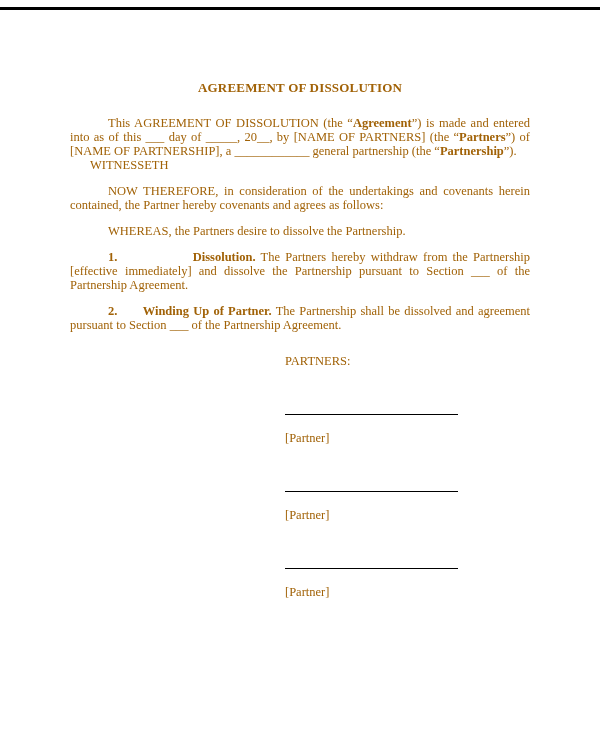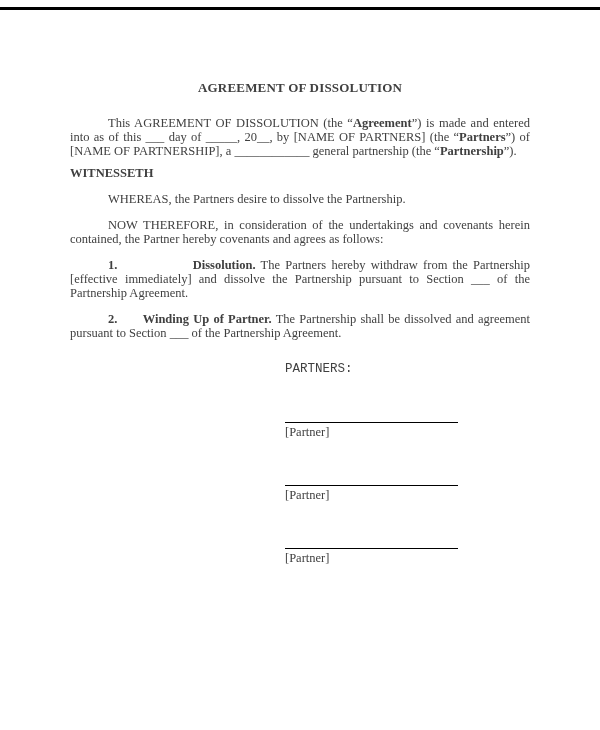--- a/index.html
+++ b/index.html
@@ -7,21 +7,21 @@
     padding: 0;
     background: #ffffff;
   }
   .page {
     width: 600px;
     height: 620px;
     position: relative;
     background: #ffffff;
     font-family: "Liberation Serif", serif;
     font-size: 12.5px;
-    color: #404040;
+    color: #a16207;
     overflow: hidden;
   }
   .top-rule {
     position: absolute;
     top: 7px;
     left: 0;
     width: 600px;
     height: 3px;
     background: #000000;
   }
@@ -34,61 +34,60 @@
     font-size: 13px;
     margin: 0 0 20px 0;
     letter-spacing: 0.2px;
   }
   p.para {
     margin: 0 0 12px 0;
     text-align: justify;
     line-height: 14px;
   }
   p.indent { text-indent: 38px; }
-  p.tight { margin-bottom: 8px; }
+  p.tight { margin-bottom: 0; }
   p.bold-line {
     font-weight: bold;
     text-align: left;
   }
   .sig-heading {
     margin: 22px 0 0 215px;
     line-height: 14px;
-    font-family: Liberation Mono, monospace;
   }
   .sig-block {
     margin: 34px 0 0 215px;
   }
   .sig-line {
     width: 173px;
     height: 12px;
     border-bottom: 1.5px solid #000000;
   }
   .sig-label {
     line-height: 14px;
-    margin-top: 2px;
+    margin-top: 16px;
   }
 </style>
 </head>
 <body>
 
 <div class="page">
   <div class="top-rule"></div>
 
   <div class="content">
 
     <h1 class="doc-title">AGREEMENT OF DISSOLUTION</h1>
 
     <p class="para indent tight"><span>This AGREEMENT OF DISSOLUTION (the “</span><span style="font-weight: bold;">Agreement</span><span>”) is made and entered into as of this ___ day of _____, 20__, by [NAME OF PARTNERS] (the “</span><span style="font-weight: bold;">Partners</span><span>”) of [NAME OF PARTNERSHIP], a ____________ general partnership (the “</span><span style="font-weight: bold;">Partnership</span><span>”).</span></p>
 
-    <p class="para bold-line"><span style="font-weight: bold;">WITNESSETH</span></p>
+    <p class="para bold-line"><span style="font-weight: normal; margin-left: 20px;">WITNESSETH</span></p>
 
 
+    <p class="para indent"><span>NOW THEREFORE, in consideration of the undertakings and covenants herein contained, the Partner hereby covenants and agrees as follows:</span></p>
+
     <p class="para indent"><span>WHEREAS, the Partners desire to dissolve the Partnership.</span></p>
-
-    <p class="para indent"><span>NOW THEREFORE, in consideration of the undertakings and covenants herein contained, the Partner hereby covenants and agrees as follows:</span></p>
 
     <p class="para indent"><span style="font-weight: bold;">1.</span><span>&nbsp;&nbsp;&nbsp;&nbsp;&nbsp;&nbsp;</span><span style="font-weight: bold; margin-left: 44px;">Dissolution.</span><span> The Partners hereby withdraw from the Partnership [effective immediately] and dissolve the Partnership pursuant to Section ___ of the Partnership Agreement.</span></p>
 
     <p class="para indent"><span style="font-weight: bold;">2.</span><span>&nbsp;&nbsp;&nbsp;&nbsp;&nbsp;&nbsp;</span><span style="font-weight: bold;">Winding Up of Partner.</span><span> The Partnership shall be dissolved and agreement pursuant to Section ___ of the Partnership Agreement.</span></p>
 
 
     <div class="sig-heading">PARTNERS:</div>
 
     <div class="sig-block">
       <div class="sig-line"></div>

